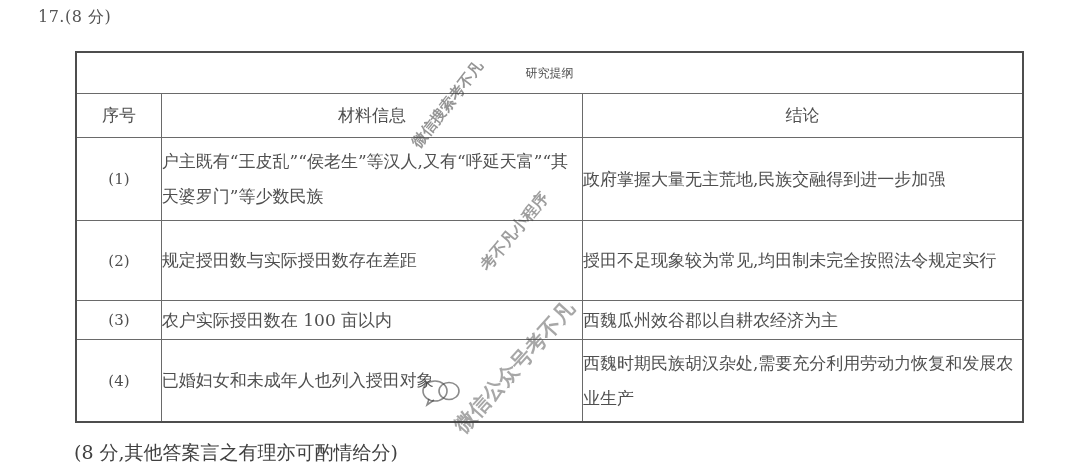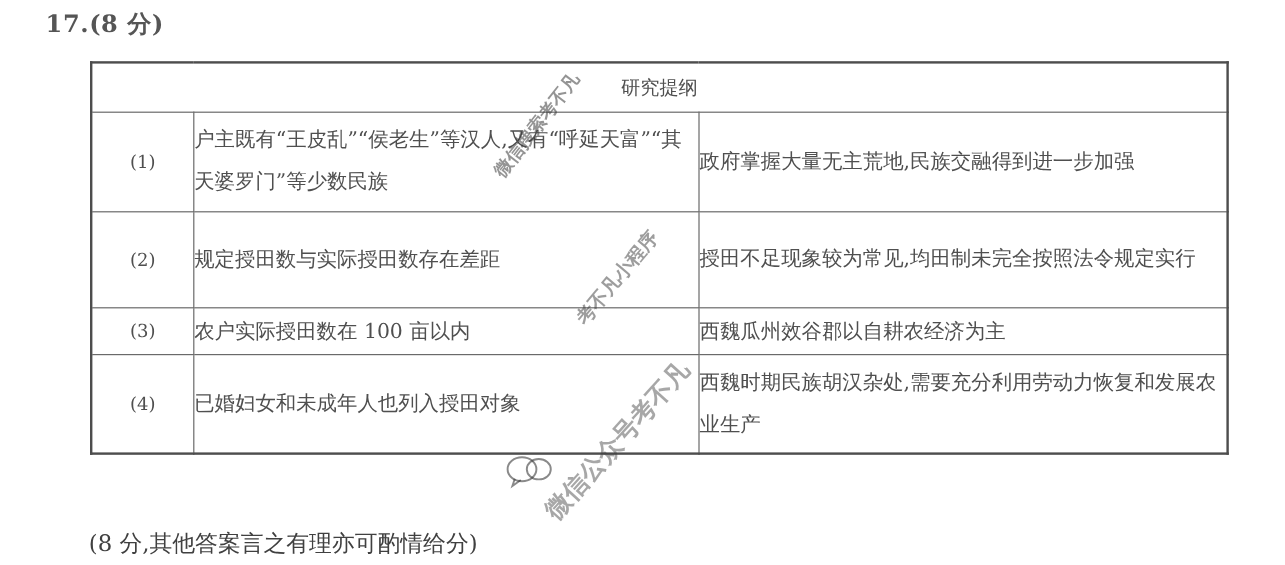--- a/index.html
+++ b/index.html
@@ -1,31 +1,31 @@
 <!DOCTYPE html>
 <html><head>
   <meta charset="utf-8">
   <style>
     html, body { margin: 0; padding: 0; }
     body {
       width: 1071px; height: 471px; background: #ffffff; position: relative; overflow: hidden;
       font-family: "DejaVu Serif", "Liberation Serif", serif; color: #4a4a4a;
     }
     .qnum {
-      position: absolute; left: 38px; top: 7px; font-size: 20px; color: #555; letter-spacing: 0.5px; font-weight: bold;
+      position: absolute; left: 38px; top: 7px; font-size: 16px; color: #555; letter-spacing: 0.5px;
     }
     table.outline {
       position: absolute; left: 75px; top: 51px; width: 949px;
       border-collapse: collapse; border: 2px solid #4d4d4d;
       font-size: 17px; color: #4f4f4f;
     }
     table.outline td, table.outline th {
       border: 1px solid #6a6a6a; padding: 0; font-weight: normal;
     }
-    .title-cell { height: 40px; text-align: center; font-size: 16px; }
+    .title-cell { height: 40px; text-align: center; font-size: 12px; }
     .hdr td { height: 43px; text-align: center; }
     .c-idx { width: 84px; text-align: center; font-size: 15px; }
     .c-mat { width: 421px; }
     .c-con { width: 440px; }
     td.multi { text-align: left; padding: 6px 10px 6px 12px; line-height: 35px; }
     td.center { text-align: left; }
     .r1 td { height: 82px; }
     .r2 td { height: 79px; }
     .r3 td { height: 38px; }
     .r4 td { height: 81px; }
@@ -46,20 +46,25 @@
   </style>
 </head>
 <body>
 
 <div class="qnum">17.(8 分)</div>
 
 <table class="outline">
   <tbody>
       <tr>
     <td class="title-cell" colspan="3">研究提纲</td>
+  </tr>
+  <tr class="hdr">
+    <td class="c-idx" style="font-size:17px">序号</td>
+    <td class="c-mat">材料信息</td>
+    <td class="c-con">结论</td>
   </tr>
   <tr class="r1">
     <td class="c-idx">(1)</td>
     <td class="c-mat multi">户主既有“王皮乱”“侯老生”等汉人,又有“呼延天富”“其天婆罗门”等少数民族</td>
     <td class="c-con multi">政府掌握大量无主荒地,民族交融得到进一步加强</td>
   </tr>
   <tr class="r2">
     <td class="c-idx">(2)</td>
     <td class="c-mat center">规定授田数与实际授田数存在差距</td>
     <td class="c-con multi">授田不足现象较为常见,均田制未完全按照法令规定实行</td>

